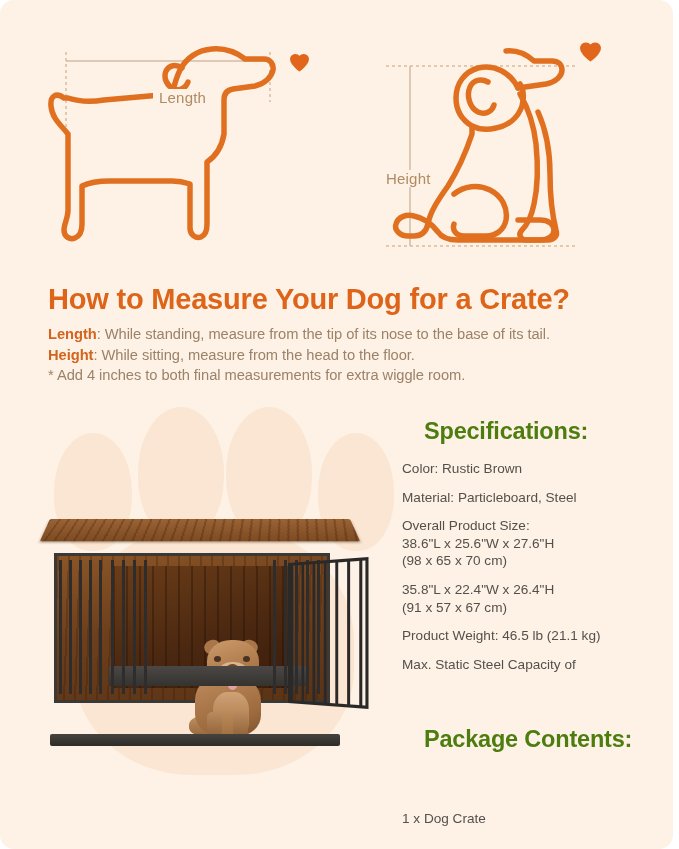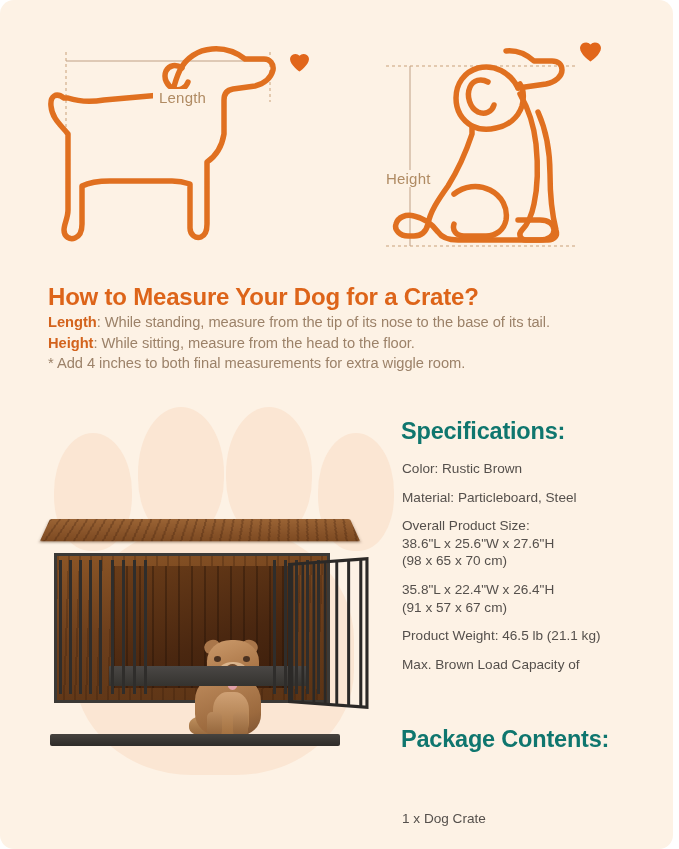--- a/index.html
+++ b/index.html
@@ -50,31 +50,31 @@
     white-space: nowrap;
   }
   #label-length { left: 113px; top: 55px; }
   #label-height { left: 12px; top: 136px; }
 
   
   .headline {
     position: absolute;
     left: 48px;
     top: 283px;
-    font-size: 24px;
+    font-size: 29px;
     font-weight: bold;
     color: #dd6419;
     letter-spacing: -0.2px;
     white-space: nowrap;
   }
 
   .measure-lines {
     position: absolute;
     left: 48px;
-    top: 312px;
+    top: 324px;
     width: 600px;
     font-size: 14.7px;
     line-height: 20.6px;
     color: #9c8269;
     letter-spacing: -0.05px;
   }
   .measure-lines .term {
     color: #d3631d;
     font-weight: bold;
   }
@@ -254,24 +254,24 @@
   .dog-hindleg {
     position: absolute; left: 2px; bottom: 2px;
     width: 28px; height: 20px;
     background: linear-gradient(180deg,#c0915f 0%, #96683c 100%);
     border-radius: 45% 30% 30% 45%;
   }
 
   
   .spec-heading {
     position: absolute;
-    left: 401px;
+    left: 424px;
     font-size: 23.5px;
     font-weight: bold;
-    color: #0f766e;
+    color: #4d7c0f;
     letter-spacing: -0.2px;
     white-space: nowrap;
   }
   #heading-specifications { top: 418px; }
   #heading-package { top: 726px; }
 
   .spec-list {
     position: absolute;
     left: 402px;
     top: 460px;
@@ -438,21 +438,21 @@
       <div>(98 x 65 x 70 cm)</div>
     </div>
     <div class="spec-item">
       <div>35.8"L x 22.4"W x 26.4"H</div>
       <div>(91 x 57 x 67 cm)</div>
     </div>
     <div class="spec-item">
       <div>Product Weight: 46.5 lb (21.1 kg)</div>
     </div>
     <div class="spec-item">
-      <div>Max. Brown Load Capacity of</div>
+      <div>Max. Static Steel Capacity of</div>
     </div>
   </div>
 
   <div class="spec-heading" id="heading-package">Package Contents:</div>
 
   <div class="package-list">
     <div>1 x Dog Crate</div>
     <div>4 x Instructions</div>
   </div>
 

